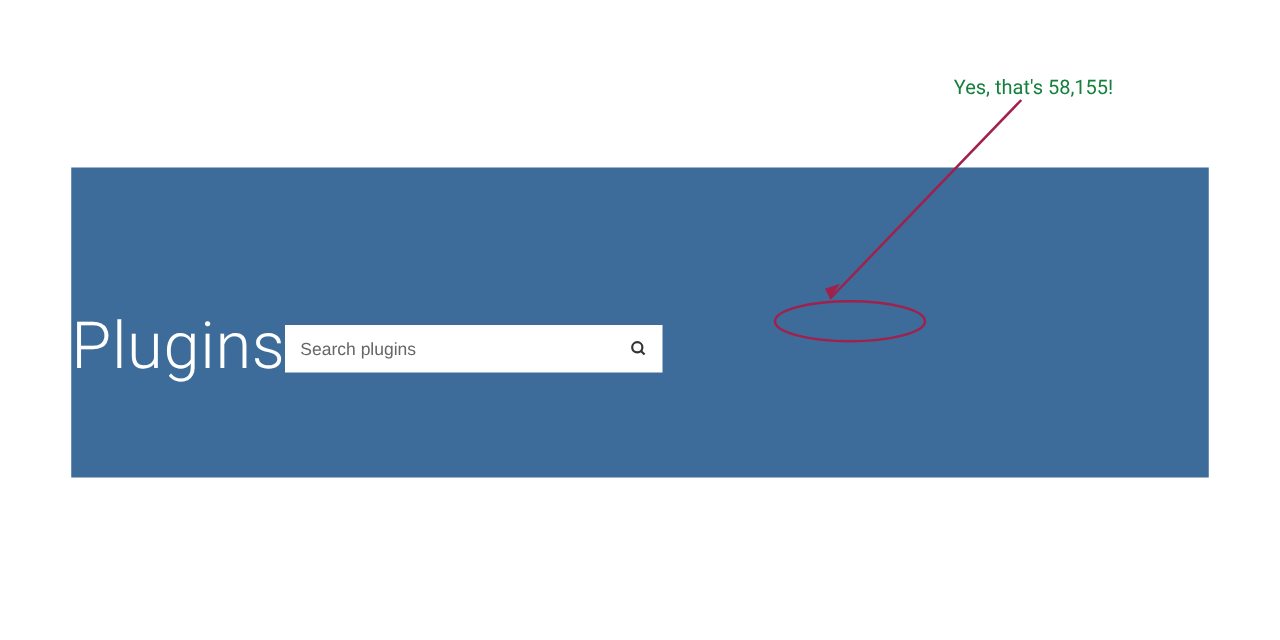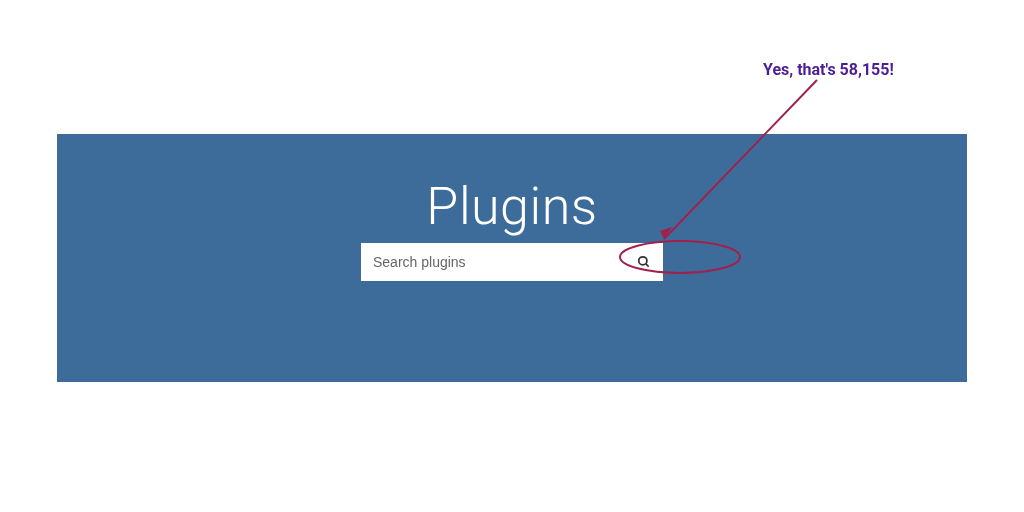--- a/index.html
+++ b/index.html
@@ -16,21 +16,21 @@
       overflow: hidden;
     }
     .banner {
       position: absolute;
       left: 57px;
       top: 134px;
       width: 910px;
       height: 248px;
       background: #3d6c9a;
       display: flex;
-      flex-direction: column;
+      flex-direction: row;
       align-items: center;
       padding-top: 42px;
     }
     .title {
       color: #ffffff;
       font-size: 52px;
       font-weight: 300;
       letter-spacing: 0.5px;
       margin-bottom: 6px;
     }
@@ -63,23 +63,23 @@
       width: 14px;
       height: 14px;
       display: flex;
       align-items: center;
       justify-content: center;
     }
     .annotation-text {
       position: absolute;
       left: 763px;
       top: 60px;
-      color: #4c1d95;
+      color: #15803d;
       font-size: 16px;
-      font-weight: 700;
+      font-weight: 400;
     }
     .annotation-svg {
       position: absolute;
       left: 0;
       top: 0;
       width: 1024px;
       height: 512px;
       pointer-events: none;
     }
   </style>

